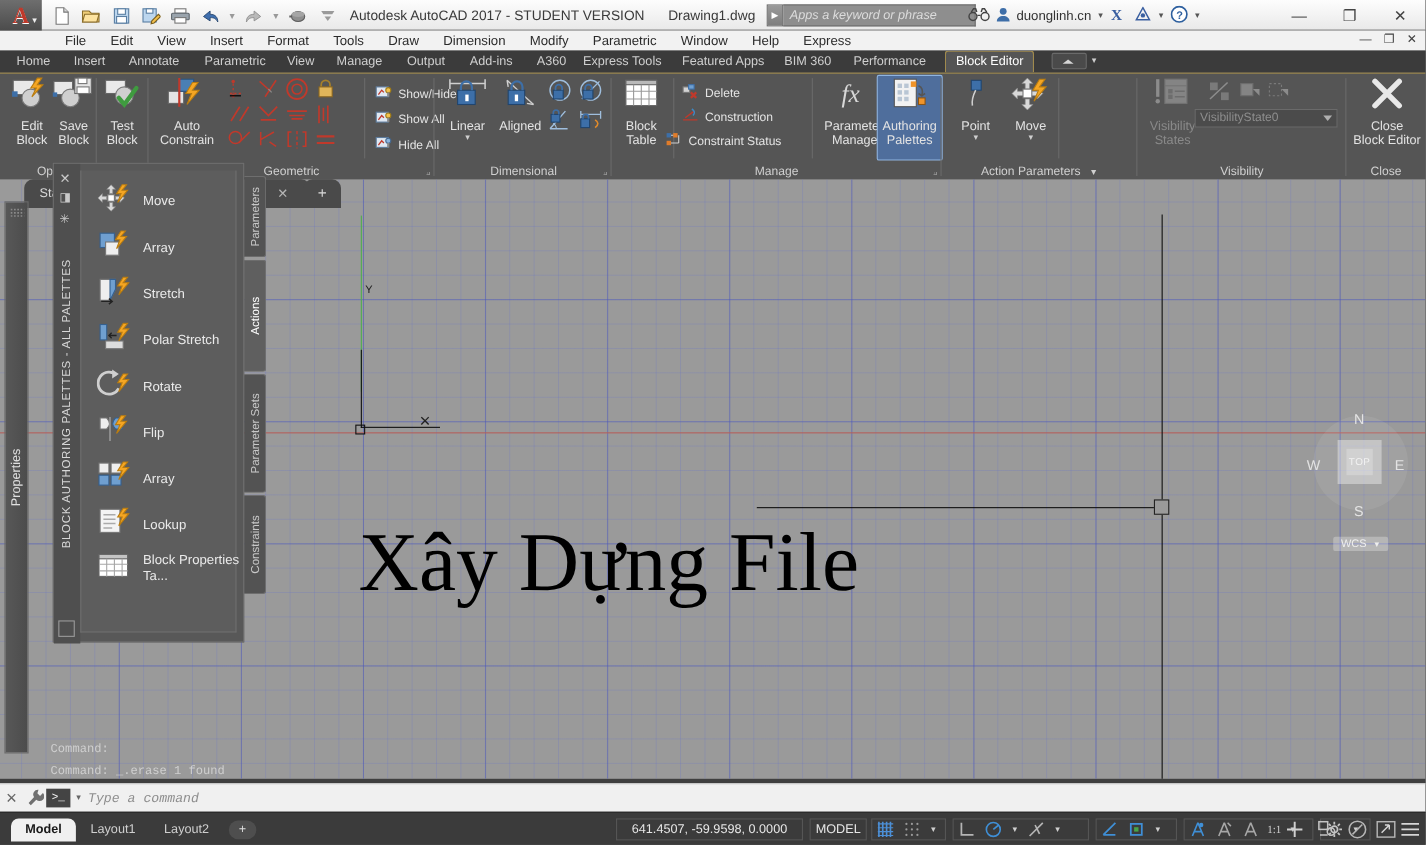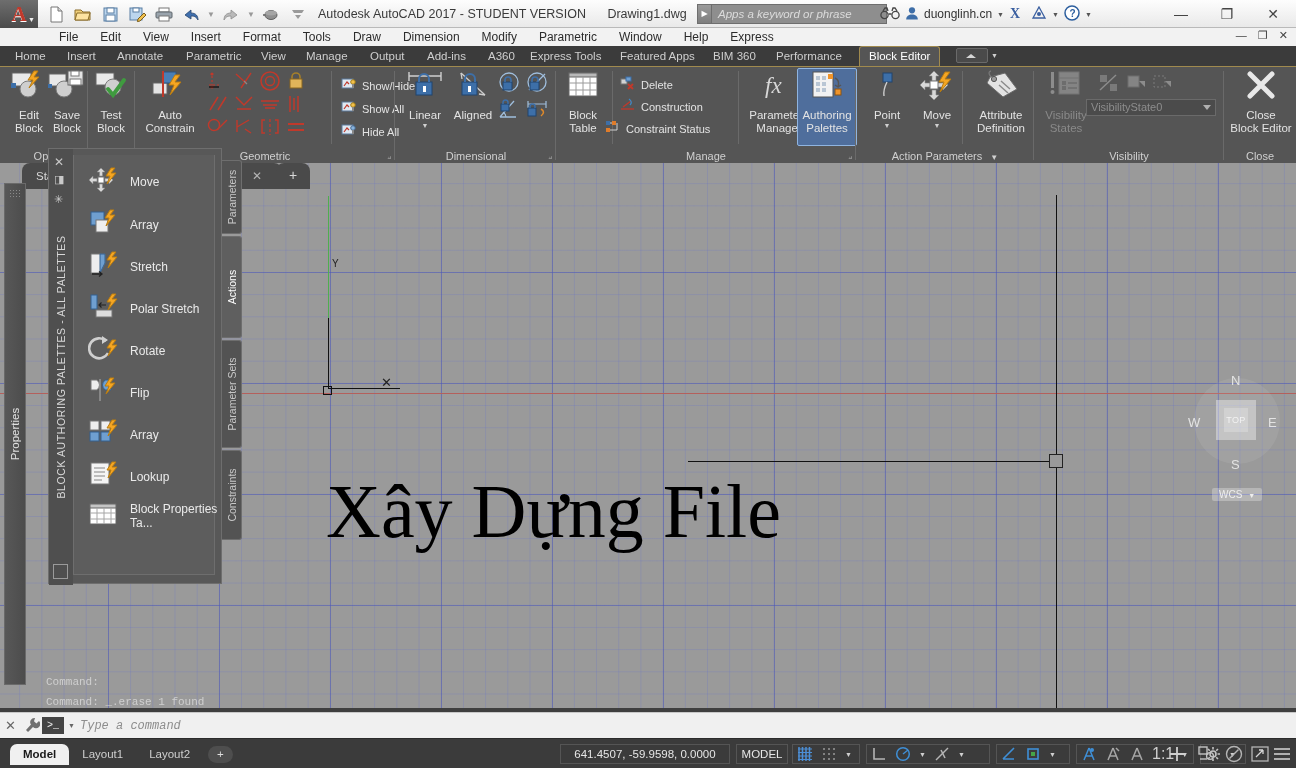--- a/index.html
+++ b/index.html
@@ -180,21 +180,21 @@
      border-top-left-radius:7px; border-top-right-radius:7px; }
   .ltab.act { background:#f0f0f0; color:#1a1a1a; font-weight:bold; }
   .ltab.plus { background:#4e4e4e; color:#dedede; padding:0 9px; border-radius:9px; height:17px; line-height:17px; }
   .coordbox { position:absolute; left:560px; top:5px; width:170px; height:20px; border:1px solid #555;
      color:#e6e6e6; font-size:11.5px; text-align:center; line-height:19px; }
   .modelbox { position:absolute; left:736px; top:5px; width:52px; height:20px; border:1px solid #555;
      color:#e6e6e6; font-size:11.5px; text-align:center; line-height:19px; }
   .sgroup { position:absolute; top:5px; height:20px; border:1px solid #555; display:flex; align-items:center; }
   .sbtn { width:24px; height:19px; display:flex; align-items:center; justify-content:center; }
   .scar { color:#cfcfcf; font-size:7px; padding:0 4px; }
-  .stxt { color:#cfcfcf; font-size:16px; padding:0 3px; }
+  .stxt { color:#cfcfcf; font-size:10px; padding:0 3px;font-family:Liberation Serif, serif; }
   .rightico { position:absolute; top:5px; height:20px; display:flex; align-items:center; }
 </style>
 </head>
 <body>
 
 <div class="app">
 
   <div class="titlebar">
     <div class="alogo">
       <span class="glyph">A</span>
@@ -686,32 +686,20 @@
                 <path d="M30 16 l-5 -5 v3 h-6 v4 h6 v3z"></path>
               </g>
               <rect x="12" y="12" width="8" height="8" fill="#fff" stroke="#777"></rect>
               <path d="M27 3l-6 10h5l-4 10 11-13h-6l5-7z" fill="#f5a623" stroke="#b97c10"></path>
             </svg>
         </div>
         <div class="tx">Move</div>
         <div class="flydown">▼</div>
       </div>
       <div style="position:absolute;left:106px;top:4px;bottom:20px;width:1px;background:#6a6a6a"></div>
-      <div class="bigbtn" style="left:112px; width:66px">
-        <div class="ic">
-          <svg width="40" height="34" viewBox="0 0 40 34">
-              <path d="M9 8 L24 4 L36 20 L22 28 L6 14 Z" fill="#e3e3e3" stroke="#6a6a6a"></path>
-              <circle cx="13" cy="10" r="2.6" fill="#9a9a9a" stroke="#555"></circle>
-              <path d="M20 12 L29 20 M18 16 L27 24" stroke="#8a8a8a" stroke-width="1.4"></path>
-              <path d="M10 8 q-4 -5 0 -6" fill="none" stroke="#777" stroke-width="1.3"></path>
-            </svg>
-        </div>
-        <div class="tx">Attribute</div>
-        <div class="tx">Definition</div>
-      </div>
       <div class="ptitle" style="left:0;width:178px">
         <span>Action Parameters</span>
         <span style="font-size:8px;margin-left:5px">▼</span>
       </div>
       <div class="pborder"></div>
     </div>
 
     <div class="panel" style="left:1034px; width:190px;">
       <div class="bigbtn dis" style="left:4px; width:56px">
         <div class="ic">

